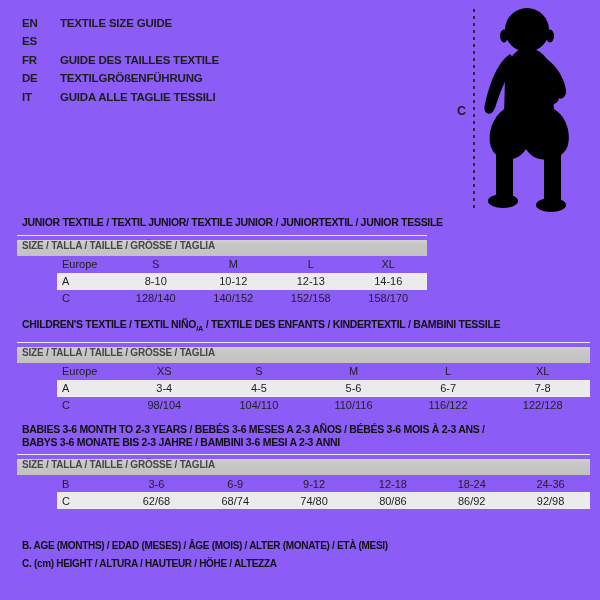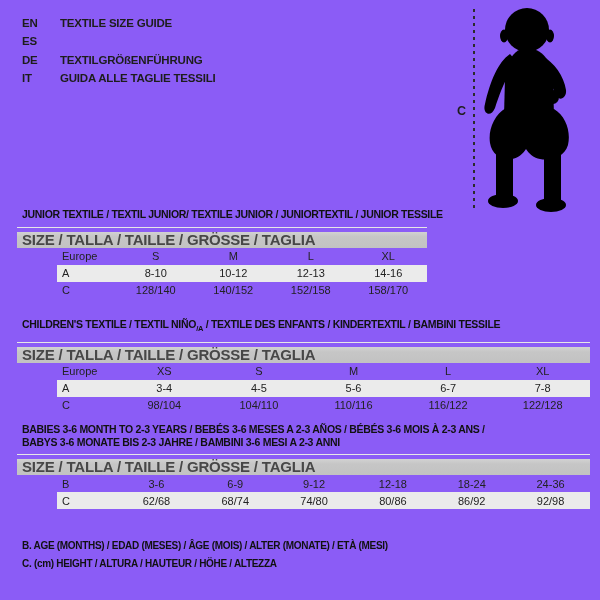--- a/index.html
+++ b/index.html
@@ -19,30 +19,30 @@
   .lang-code{width:38px;}
   
   #measure-line{
     position:absolute;left:473px;top:9px;width:2px;height:200px;
     background:repeating-linear-gradient(to bottom,#2b2b2b 0 3px,transparent 3px 7px);
   }
   #measure-label{position:absolute;left:457px;top:104px;font-size:12.5px;font-weight:700;}
   #baby-svg{position:absolute;left:480px;top:2px;}
   
   .size-table{position:absolute;left:17px;}
-  #table1{top:208px;width:410px;}
+  #table1{top:216px;width:410px;}
   #table2{top:318px;width:573px;}
   #table3{top:423px;width:573px;}
   .t-title{padding-left:5px;font-weight:700;font-size:10.5px;line-height:12.5px;letter-spacing:-0.3px;white-space:nowrap;color:#111;}
   .t-title sub{font-size:7.5px;}
   .t-topline{height:1px;background:#e7e7e7;margin-top:6px;}
   .t-sizebar{
     margin-top:4px;height:16px;background:linear-gradient(to bottom,#d2d2d2,var(--bar) 30%,#c2c2c2);
-    display:flex;align-items:flex-end;padding-left:5px;
-    font-size:15px;font-weight:700;letter-spacing:-0.2px;color:#474747;
+    display:flex;align-items:flex-start;padding-left:5px;
+    font-size:10px;font-weight:700;letter-spacing:-0.2px;color:#474747;
   }
   .t-row{display:flex;align-items:center;height:17px;font-size:11px;color:#222;margin-left:40px;}
   .t-row.shaded{background:var(--shade);}
   .t-label{width:55px;padding-left:5px;}
   .t-cell{flex:1;text-align:center;}
   
   #notes{position:absolute;left:22px;top:537px;}
   .note-line{font-weight:700;font-size:10px;line-height:18.3px;letter-spacing:-0.3px;white-space:nowrap;color:#111;}
 </style>
 </head>
@@ -50,20 +50,24 @@
 
 <div id="canvas">
 
   <div id="lang-list">
     <div class="lang-row">
       <span class="lang-code">EN</span>
       <span class="lang-label">TEXTILE SIZE GUIDE</span>
     </div>
     <div class="lang-row">
       <span class="lang-code">ES</span>
+    </div>
+    <div class="lang-row">
+      <span class="lang-code">FR</span>
+      <span class="lang-label">GUIDE DES TAILLES TEXTILE</span>
     </div>
     <div class="lang-row">
       <span class="lang-code">DE</span>
       <span class="lang-label">TEXTILGRÖßENFÜHRUNG</span>
     </div>
     <div class="lang-row">
       <span class="lang-code">IT</span>
       <span class="lang-label">GUIDA ALLE TAGLIE TESSILI</span>
     </div>
   </div>

